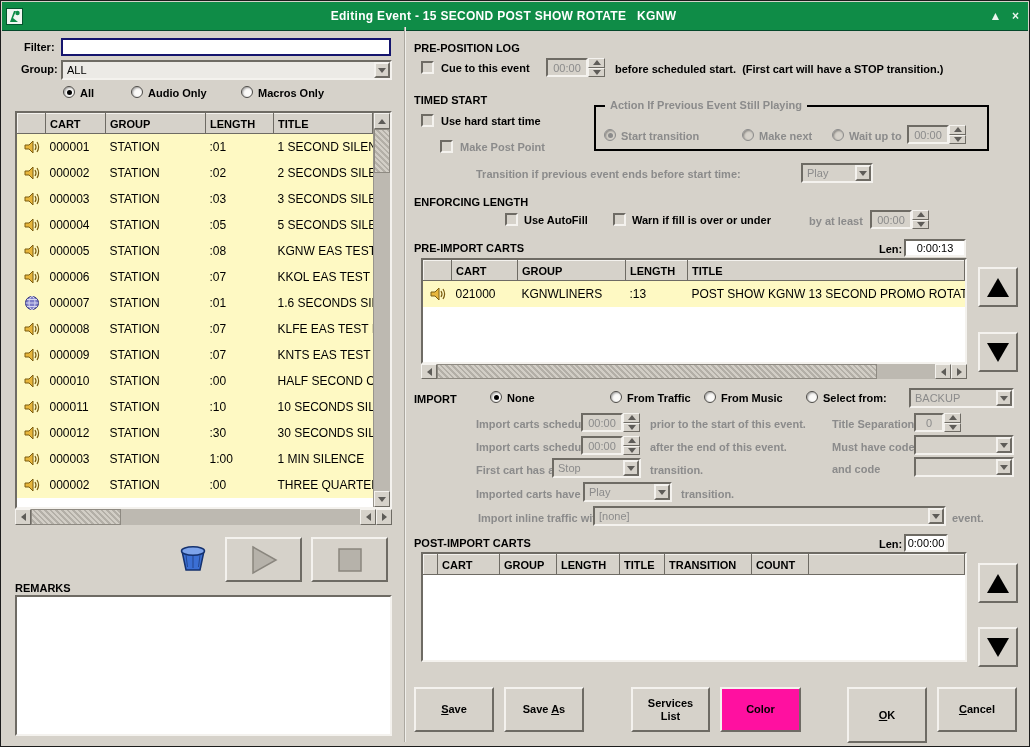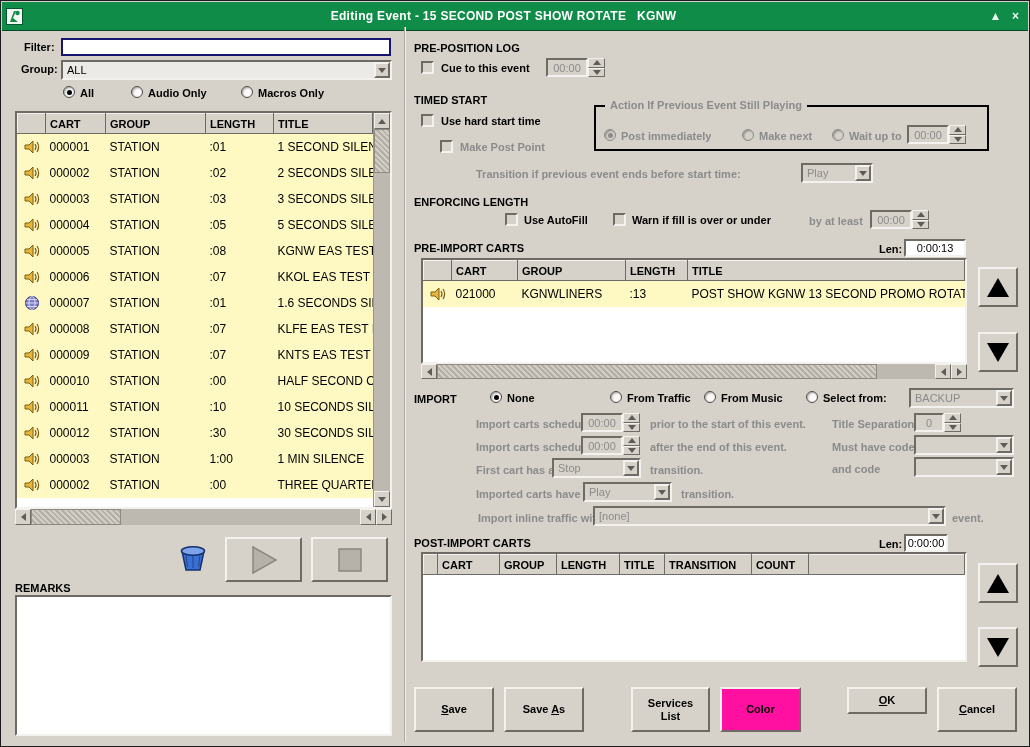--- a/index.html
+++ b/index.html
@@ -331,31 +331,32 @@
     <div class="sval">00:00</div>
     <div class="arrows">
         <div class="a">
           <i class="tri tri-u"></i>
         </div>
         <div class="a">
           <i class="tri tri-d"></i>
         </div>
       </div>
   </div>
+  <span class="abs lbl" style="left:614px;top:62px">before scheduled start.&nbsp; (First cart will have a STOP transition.)</span>
 
   <span class="abs sec" style="left:413px;top:93px">TIMED START</span>
   <span class="abs cb off" style="left:420px;top:113px"></span>
   <span class="abs lbl" style="left:440px;top:114px">Use hard start time</span>
 
   <div class="abs groupbox" style="left:593px;top:104px;width:395px;height:46px"></div>
   <span class="abs lbl dis gtitle" style="left:604px;top:98px">Action If Previous Event Still Playing</span>
   <span class="abs radio rdis checked" style="left:603px;top:128px">
       <span class="dot"></span>
     </span>
-  <span class="abs lbl dis" style="left:620px;top:129px">Post immediately</span>
+  <span class="abs lbl dis" style="left:620px;top:129px">Start transition</span>
   <span class="abs radio rdis" style="left:741px;top:128px">
       <span class="dot"></span>
     </span>
   <span class="abs lbl dis" style="left:758px;top:129px">Make next</span>
   <span class="abs radio rdis" style="left:831px;top:128px">
       <span class="dot"></span>
     </span>
   <span class="abs lbl dis" style="left:848px;top:129px">Wait up to</span>
   <div class="abs spin" style="left:906px;top:124px">
     <div class="sval">00:00</div>
@@ -626,20 +627,20 @@
   <div class="abs btn" style="left:630px;top:686px;width:79px;height:45px;flex-direction:column">
     <span>Services</span>
     <span>List</span>
   </div>
   <div class="abs btn" style="left:503px;top:686px;width:80px;height:45px">
     <span>Save <u>A</u>s</span>
   </div>
   <div class="abs btn" style="left: 719px; top: 686px; width: 81px; height: 45px; background: rgb(255, 16, 160);">
     <span>Color</span>
   </div>
-  <div class="abs btn" style="left:846px;top:686px;width:80px;height:27px">
+  <div class="abs btn" style="left:846px;top:686px;width:80px;height:56px">
     <span><u>O</u>K</span>
   </div>
   <div class="abs btn" style="left:936px;top:686px;width:80px;height:45px">
     <span><u>C</u>ancel</span>
   </div>
 
 </div>
 
 </body></html>

